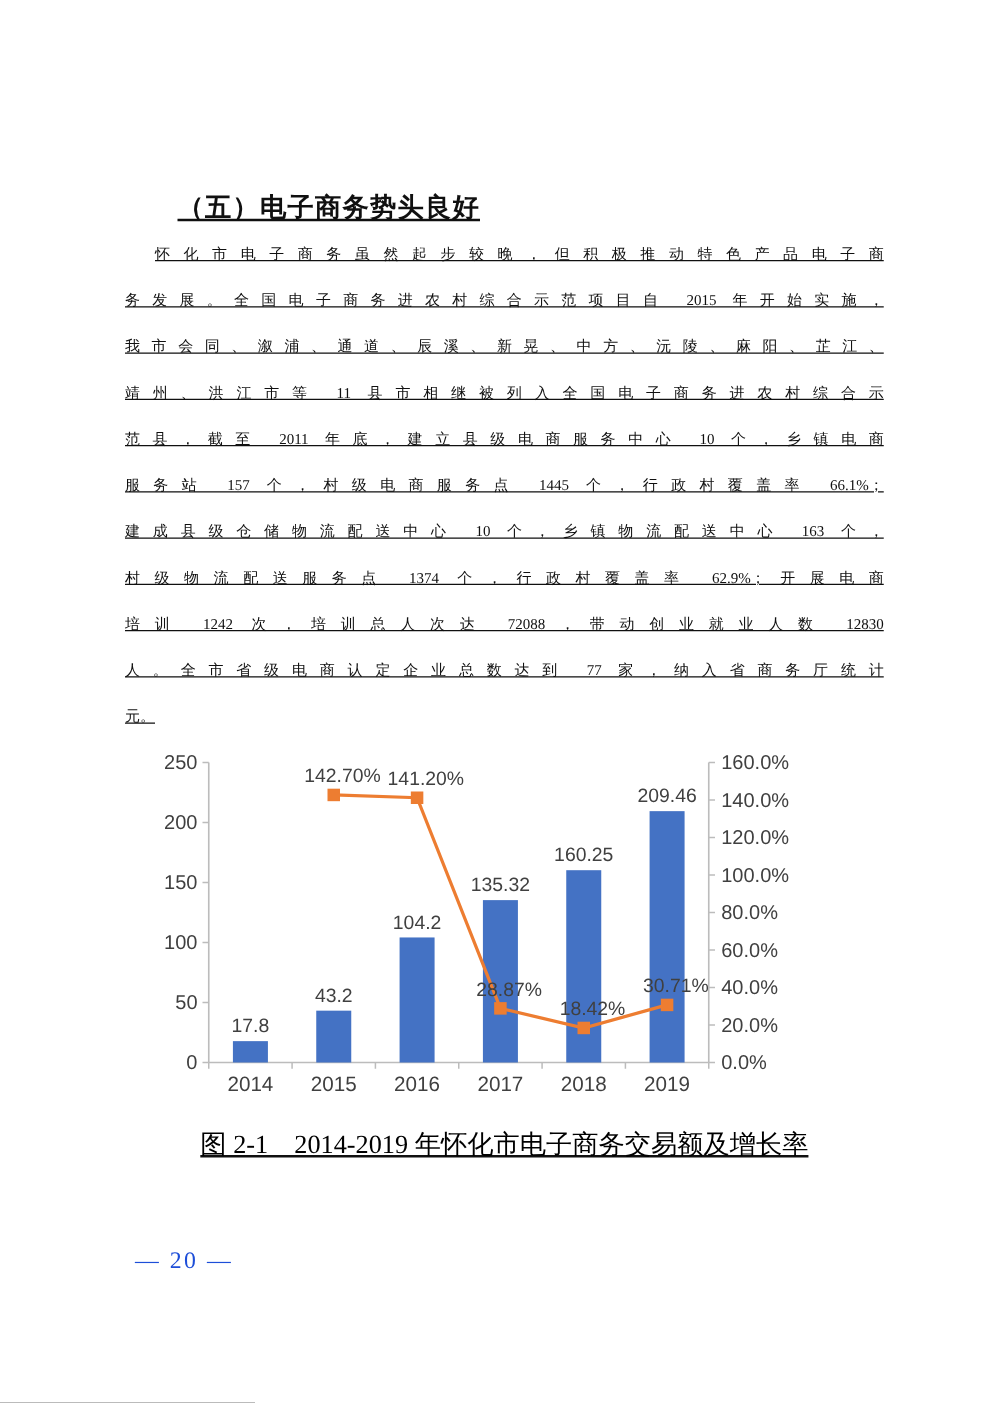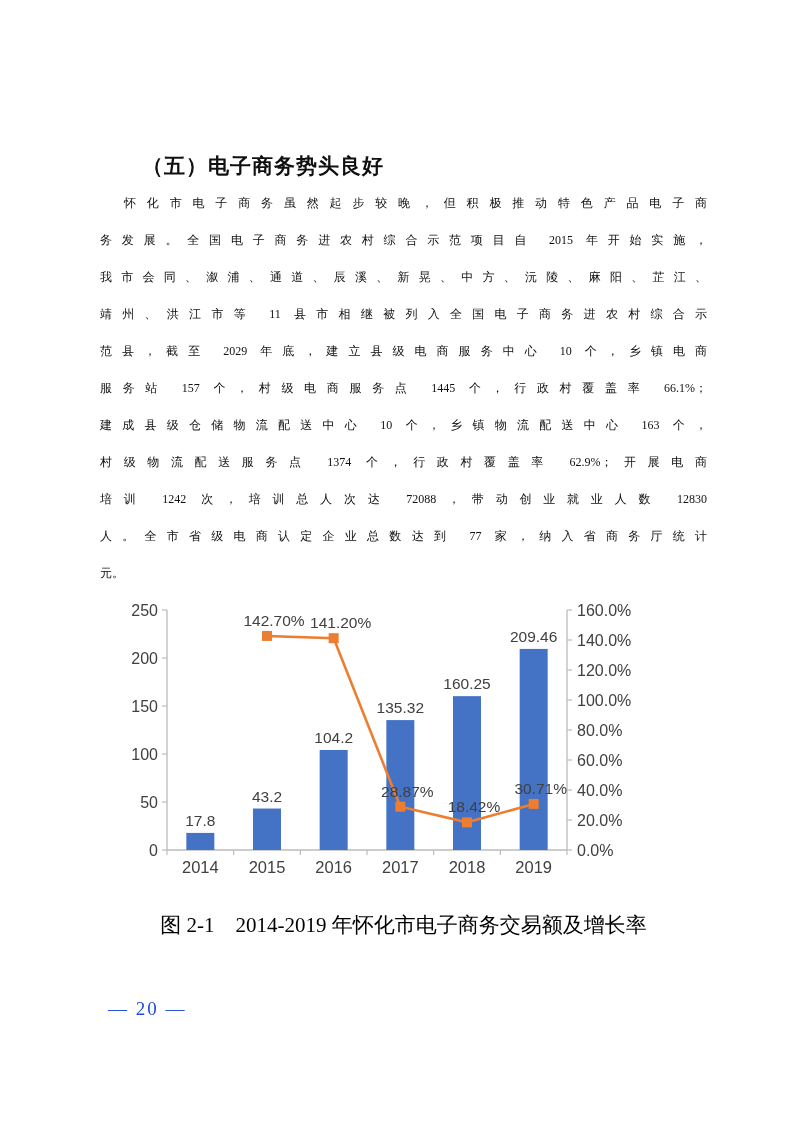--- a/index.html
+++ b/index.html
@@ -6,20 +6,21 @@
   html, body { background: #888; }
   .page {
     position: relative;
     width: 793px;
     height: 1122px;
     margin: 0 auto;
     background: #ffffff;
     overflow: hidden;
     font-family: "Liberation Serif", "DejaVu Serif", serif;
     color: #101010;
+    text-decoration: underline;
   }
   .content {
     padding: 148px 86px 0 100px;
   }
   .heading {
     font-size: 21px;
     font-weight: bold;
     line-height: 37px;
     text-indent: 2em;
     letter-spacing: 1px;
@@ -41,21 +42,21 @@
   .chart-figure svg {
     position: absolute;
     left: 18px;
     top: 0;
   }
   svg text {
     font-family: "Liberation Sans", "DejaVu Sans", sans-serif;
     fill: #404040;
   }
   .caption {
-    margin-top: 16px;
+    margin-top: 6px;
     text-align: center;
     font-size: 21px;
     line-height: 34px;
     color: #000;
   }
   .footer {
     position: absolute;
     left: 108px;
     top: 998px;
     font-size: 19px;
@@ -69,21 +70,21 @@
 <div class="page">
   <div class="content">
 
     <div class="heading">（五）电子商务势头良好</div>
 
     <div>
       <div class="bodyline first">怀化市电子商务虽然起步较晚，但积极推动特色产品电子商</div>
       <div class="bodyline">务发展。全国电子商务进农村综合示范项目自 2015 年开始实施，</div>
       <div class="bodyline">我市会同、溆浦、通道、辰溪、新晃、中方、沅陵、麻阳、芷江、</div>
       <div class="bodyline">靖州、洪江市等 11 县市相继被列入全国电子商务进农村综合示</div>
-      <div class="bodyline">范县，截至 2029 年底，建立县级电商服务中心 10 个，乡镇电商</div>
+      <div class="bodyline">范县，截至 2011 年底，建立县级电商服务中心 10 个，乡镇电商</div>
       <div class="bodyline">服务站 157 个，村级电商服务点 1445 个，行政村覆盖率 66.1%；</div>
       <div class="bodyline">建成县级仓储物流配送中心 10 个，乡镇物流配送中心 163 个，</div>
       <div class="bodyline">村级物流配送服务点 1374 个，行政村覆盖率 62.9%；开展电商</div>
       <div class="bodyline">培训 1242 次，培训总人次达 72088，带动创业就业人数 12830</div>
       <div class="bodyline">人。全市省级电商认定企业总数达到 77 家，纳入省商务厅统计</div>
       <div class="bodyline last">元。</div>
     </div>
 
     <div class="chart-figure">
       <svg id="chart-svg" width="530" height="285" viewBox="0 0 530 285">

